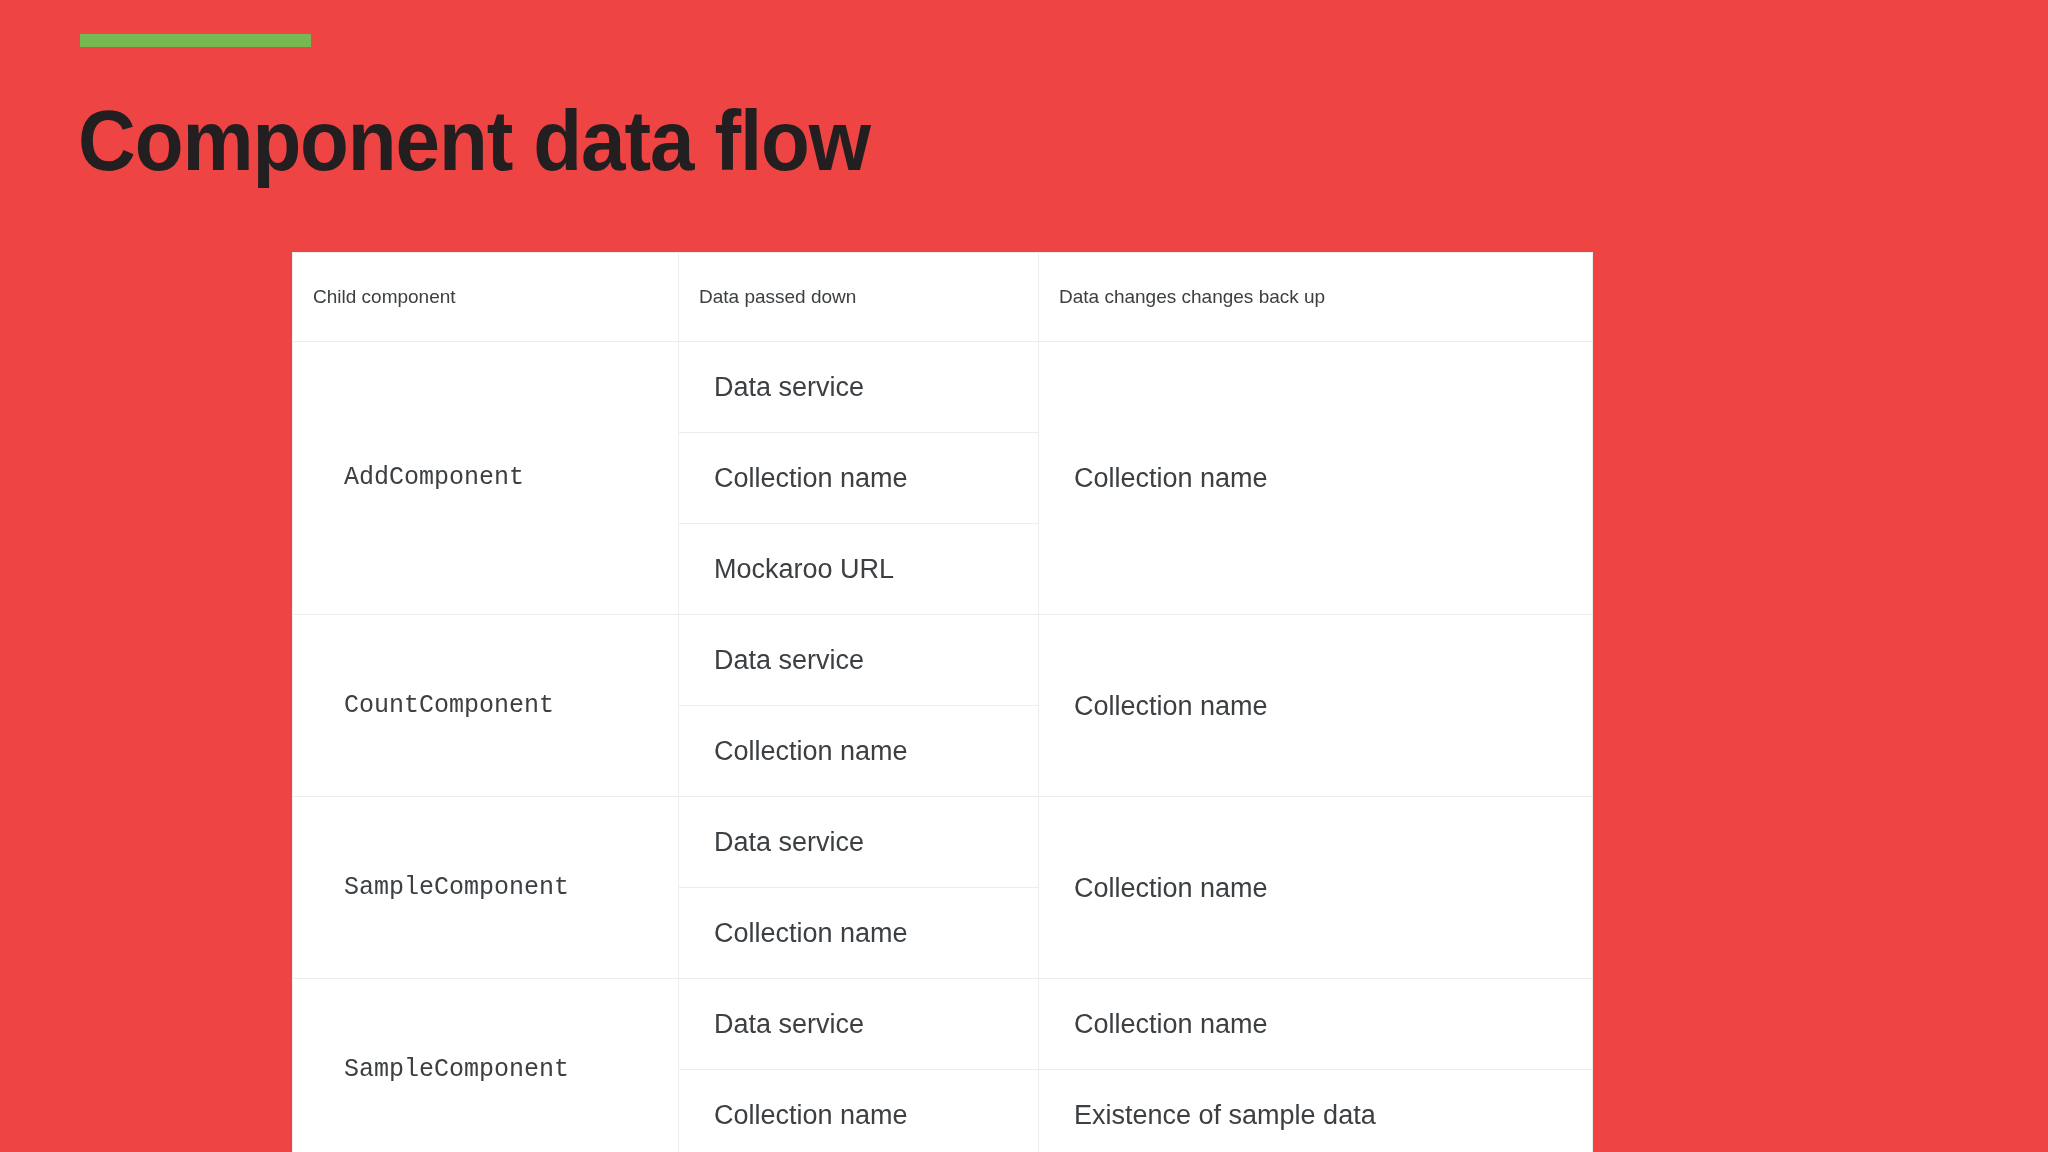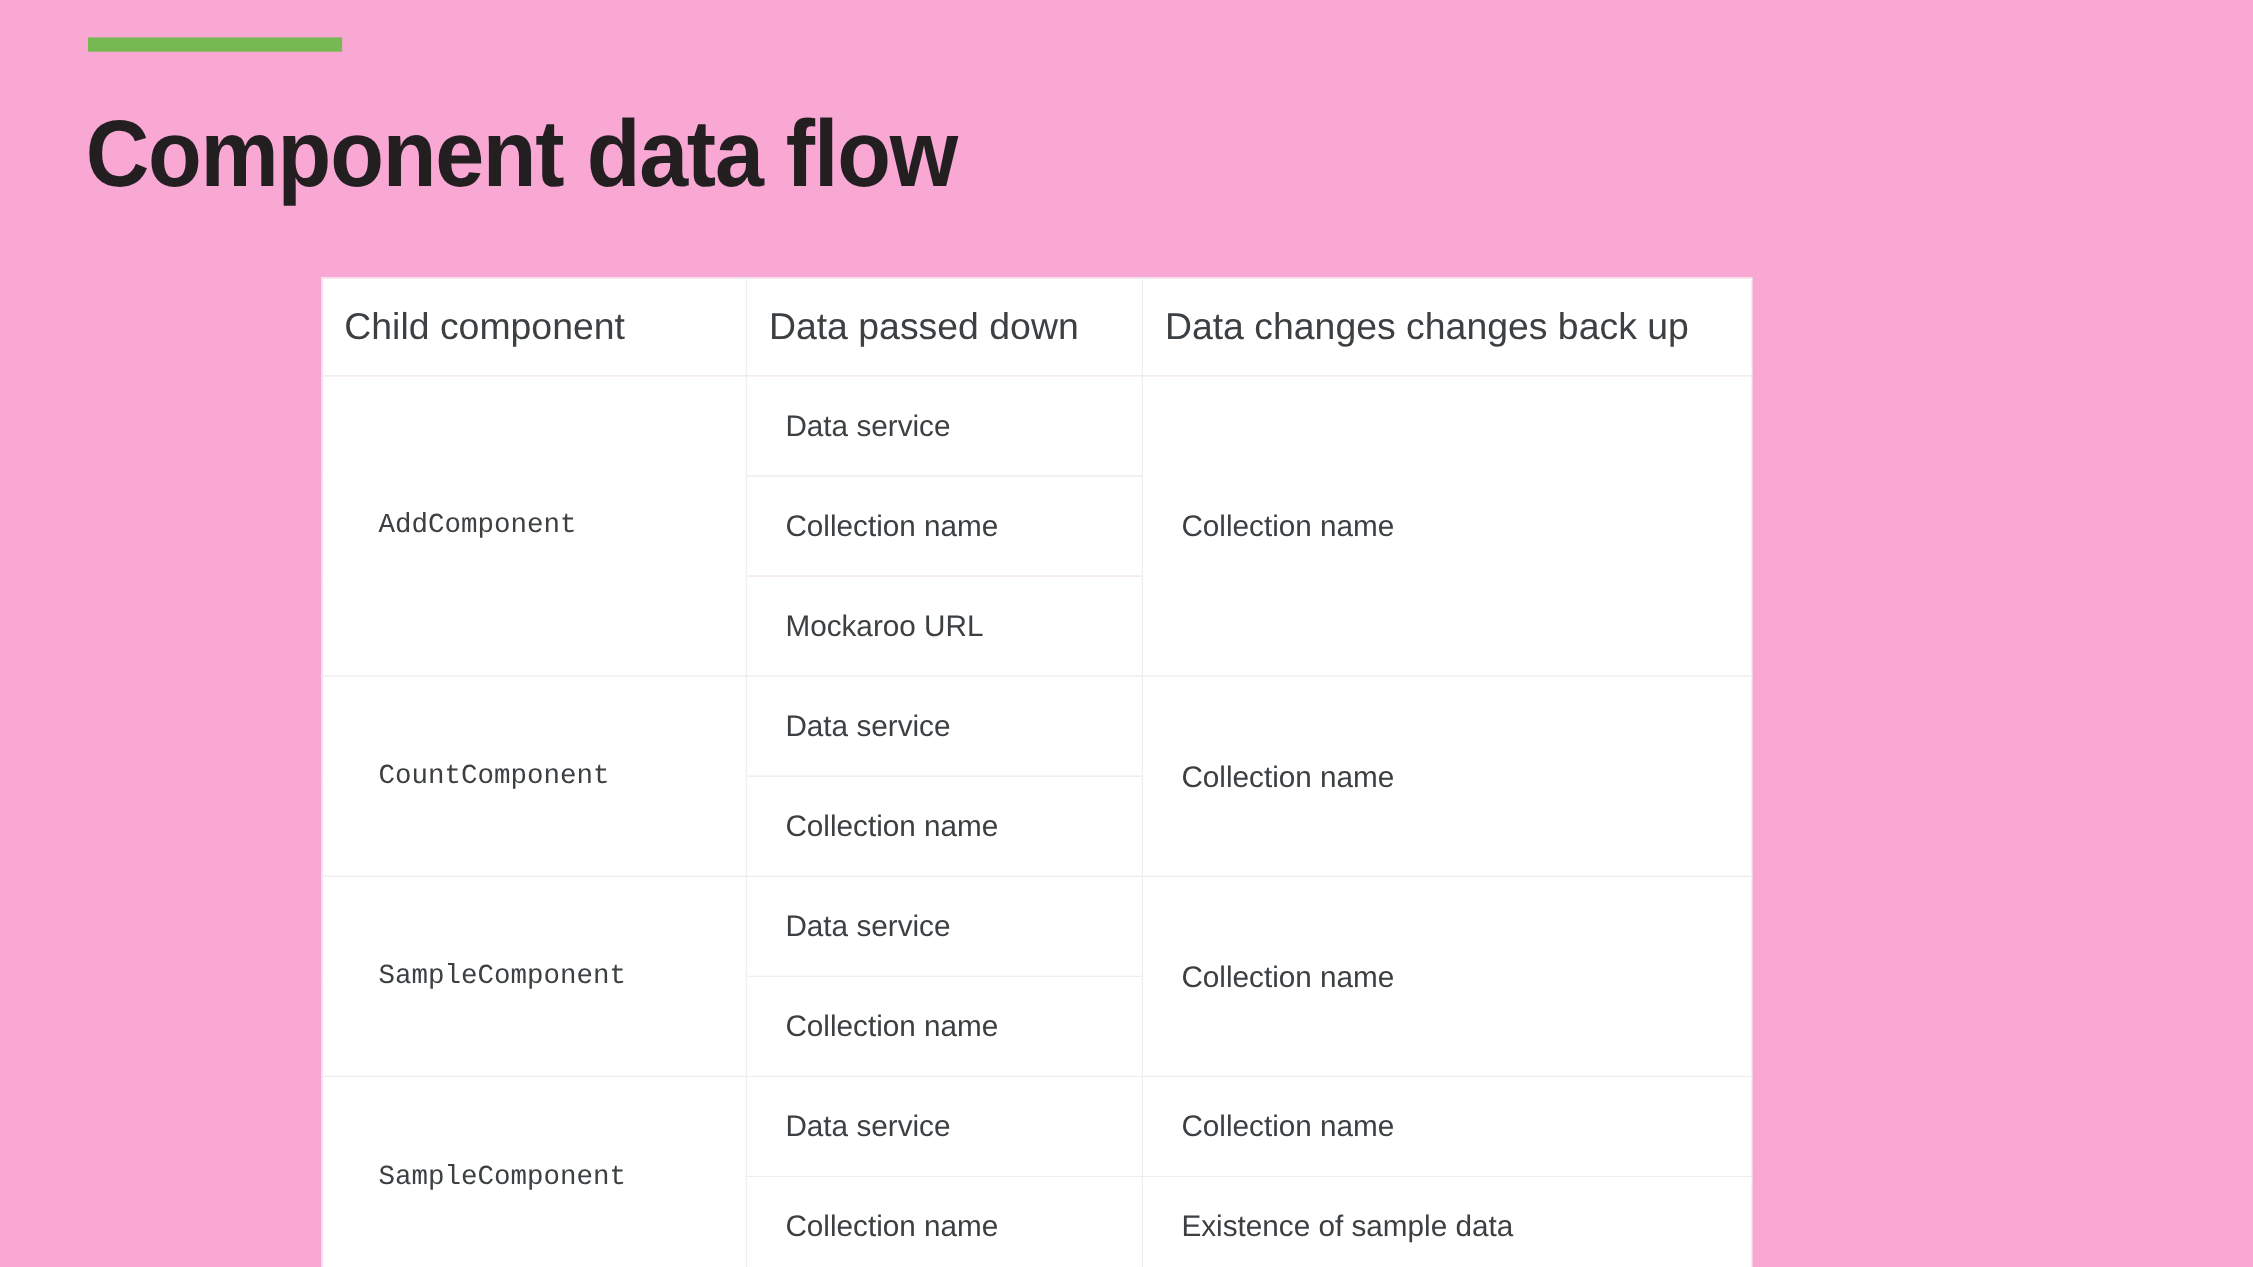--- a/index.html
+++ b/index.html
@@ -12,21 +12,21 @@
     height: 1152px;
     overflow: hidden;
     font-family: "Liberation Sans", sans-serif;
     -webkit-font-smoothing: antialiased;
   }
 
   .slide {
     position: relative;
     width: 2048px;
     height: 1152px;
-    background: #f9a8d4;
+    background: #ef4444;
   }
 
   
   .accent-bar {
     position: absolute;
     left: 80px;
     top: 34px;
     width: 231px;
     height: 13px;
     background: #76b852;
@@ -70,21 +70,21 @@
     vertical-align: middle;
     text-align: left;
     padding: 0 18px;
     font-weight: 400;
     color: #3c4043;
     background: #ffffff;
   }
 
   table.flow-table th {
     height: 88px;
-    font-size: 34px;
+    font-size: 19px;
     line-height: 34px;
     color: #3c4043;
     padding-left: 20px;
   }
 
   table.flow-table td.cell-text {
     height: 90px;
     font-size: 27px;
     line-height: 34px;
     color: #3c4043;

